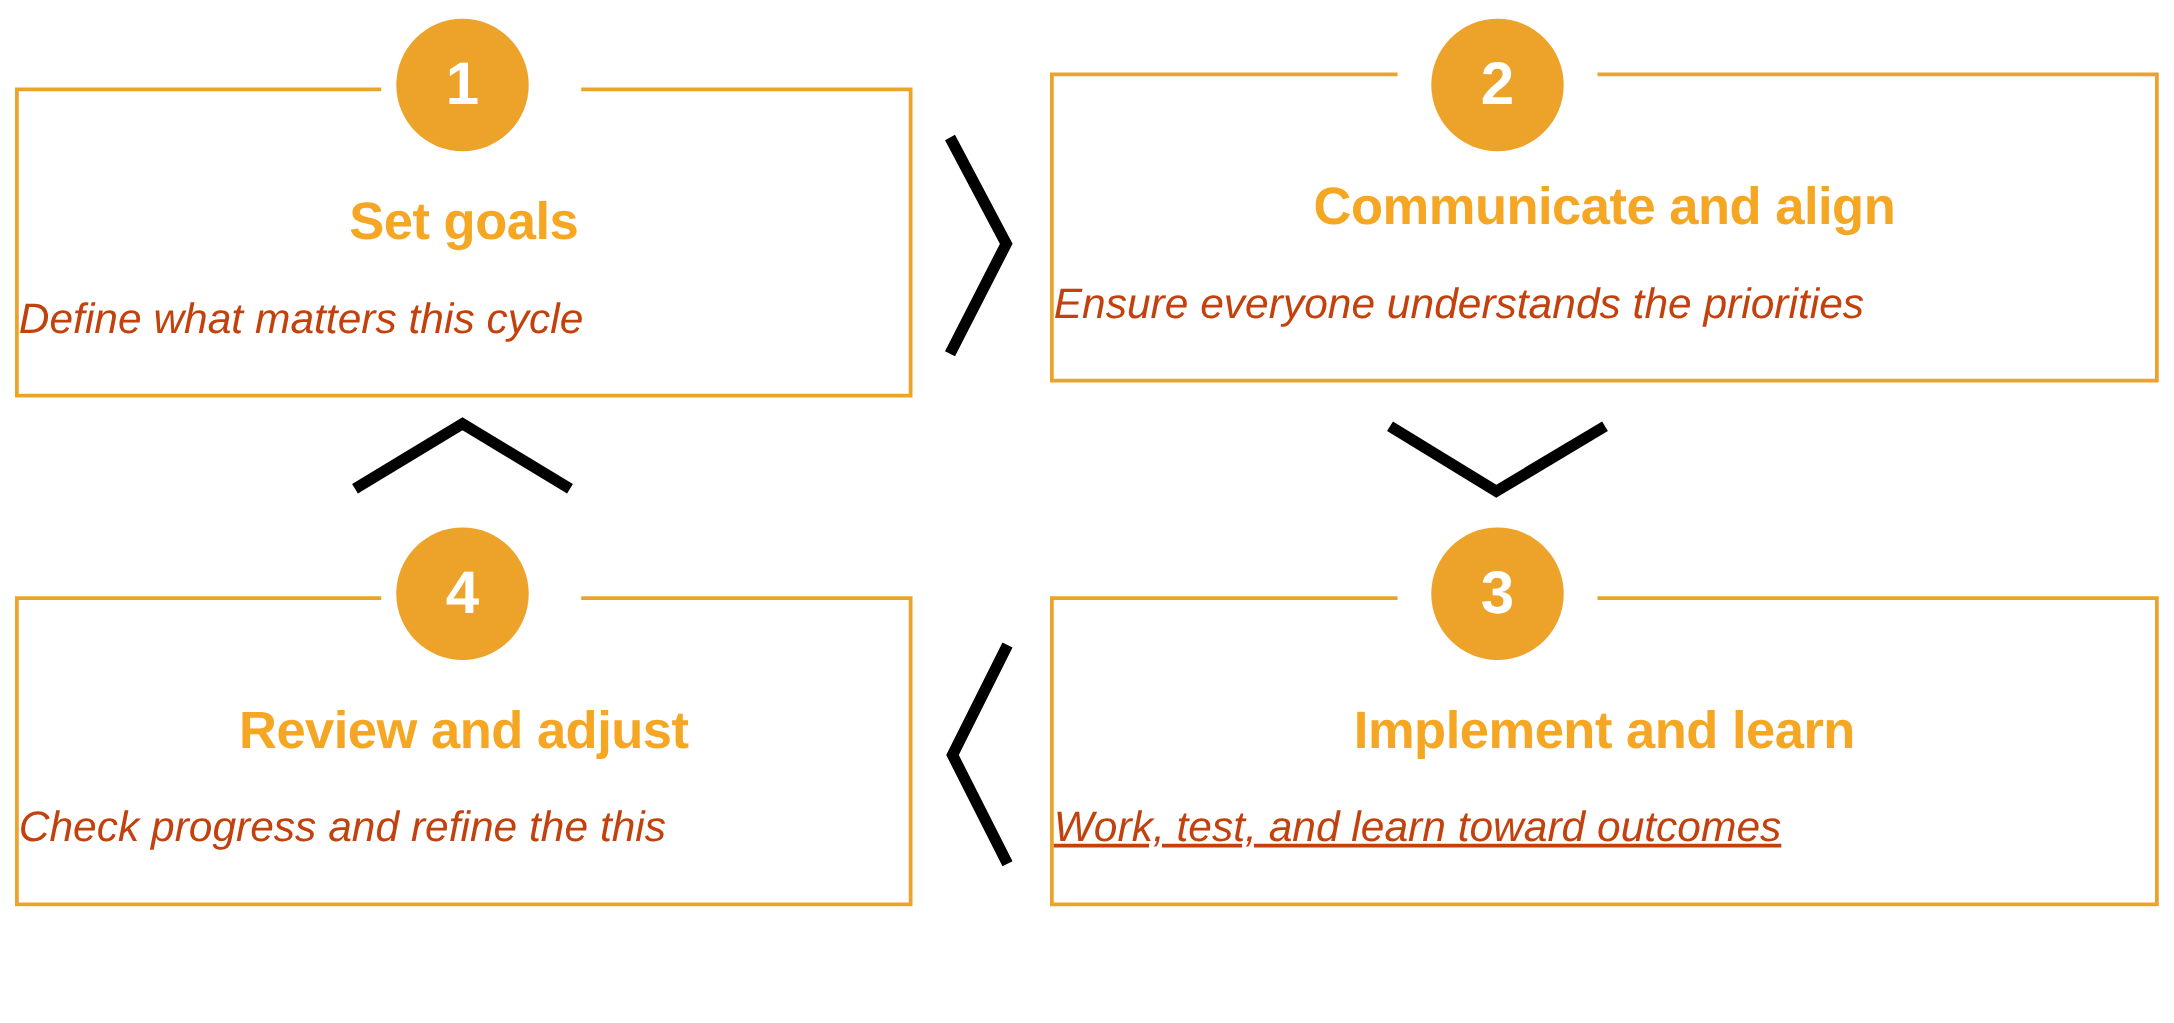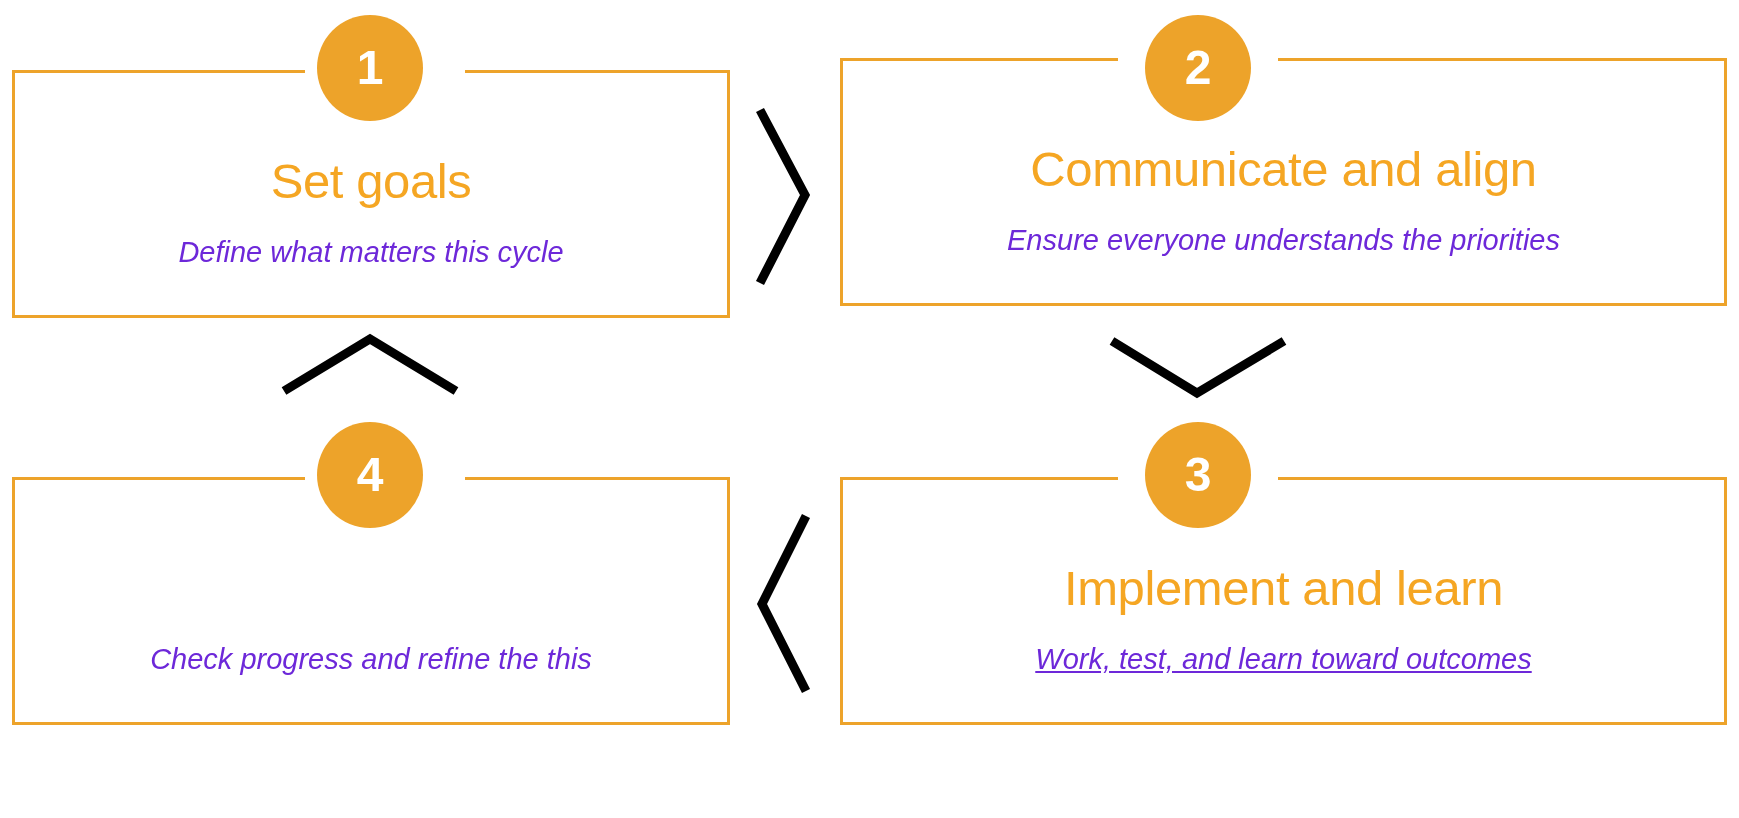--- a/index.html
+++ b/index.html
@@ -29,34 +29,33 @@
     background: #ffffff;
     height: 7px;
   }
   .step-title {
     position: absolute;
     left: 0;
     right: 0;
     text-align: center;
     color: #f5a623;
     font-family: "Liberation Sans", sans-serif;
-    font-weight: normal;
-    font-size: 49px;
+    font-weight: bold;
+    font-size: 42px;
     letter-spacing: -0.4px;
     white-space: nowrap;
   }
   .step-desc {
     position: absolute;
     left: 0;
     right: 0;
-    text-align: center;
-    color: #6d28d9;
+    color: #c2410c;
     font-family: "Liberation Sans", sans-serif;
     font-style: italic;
-    font-size: 29px;
+    font-size: 34px;
     white-space: nowrap;
   }
   .badge {
     position: absolute;
     width: 106px;
     height: 106px;
     border-radius: 50%;
     background: #eda32a;
     display: flex;
     align-items: center;
@@ -114,19 +113,20 @@
     <div class="notch" style="left:275px; top:-5px; width:160px;"></div>
     <div class="step-title" style="top:80px;">Implement and learn</div>
     <div class="step-desc" style="top:163px;text-decoration:underline;">Work, test, and learn toward outcomes</div>
   </div>
   <div class="badge" style="left:1145px; top:422px;">
     <span>3</span>
   </div>
 
   <div class="step-box" style="left:12px; top:477px; width:718px; height:248px;">
     <div class="notch" style="left:290px; top:-5px; width:160px;"></div>
+    <div class="step-title" style="top:80px;">Review and adjust</div>
     <div class="step-desc" style="top:163px;">Check progress and refine the this</div>
   </div>
   <div class="badge" style="left:317px; top:422px;">
     <span>4</span>
   </div>
 
 </div>
 
 </body></html>

